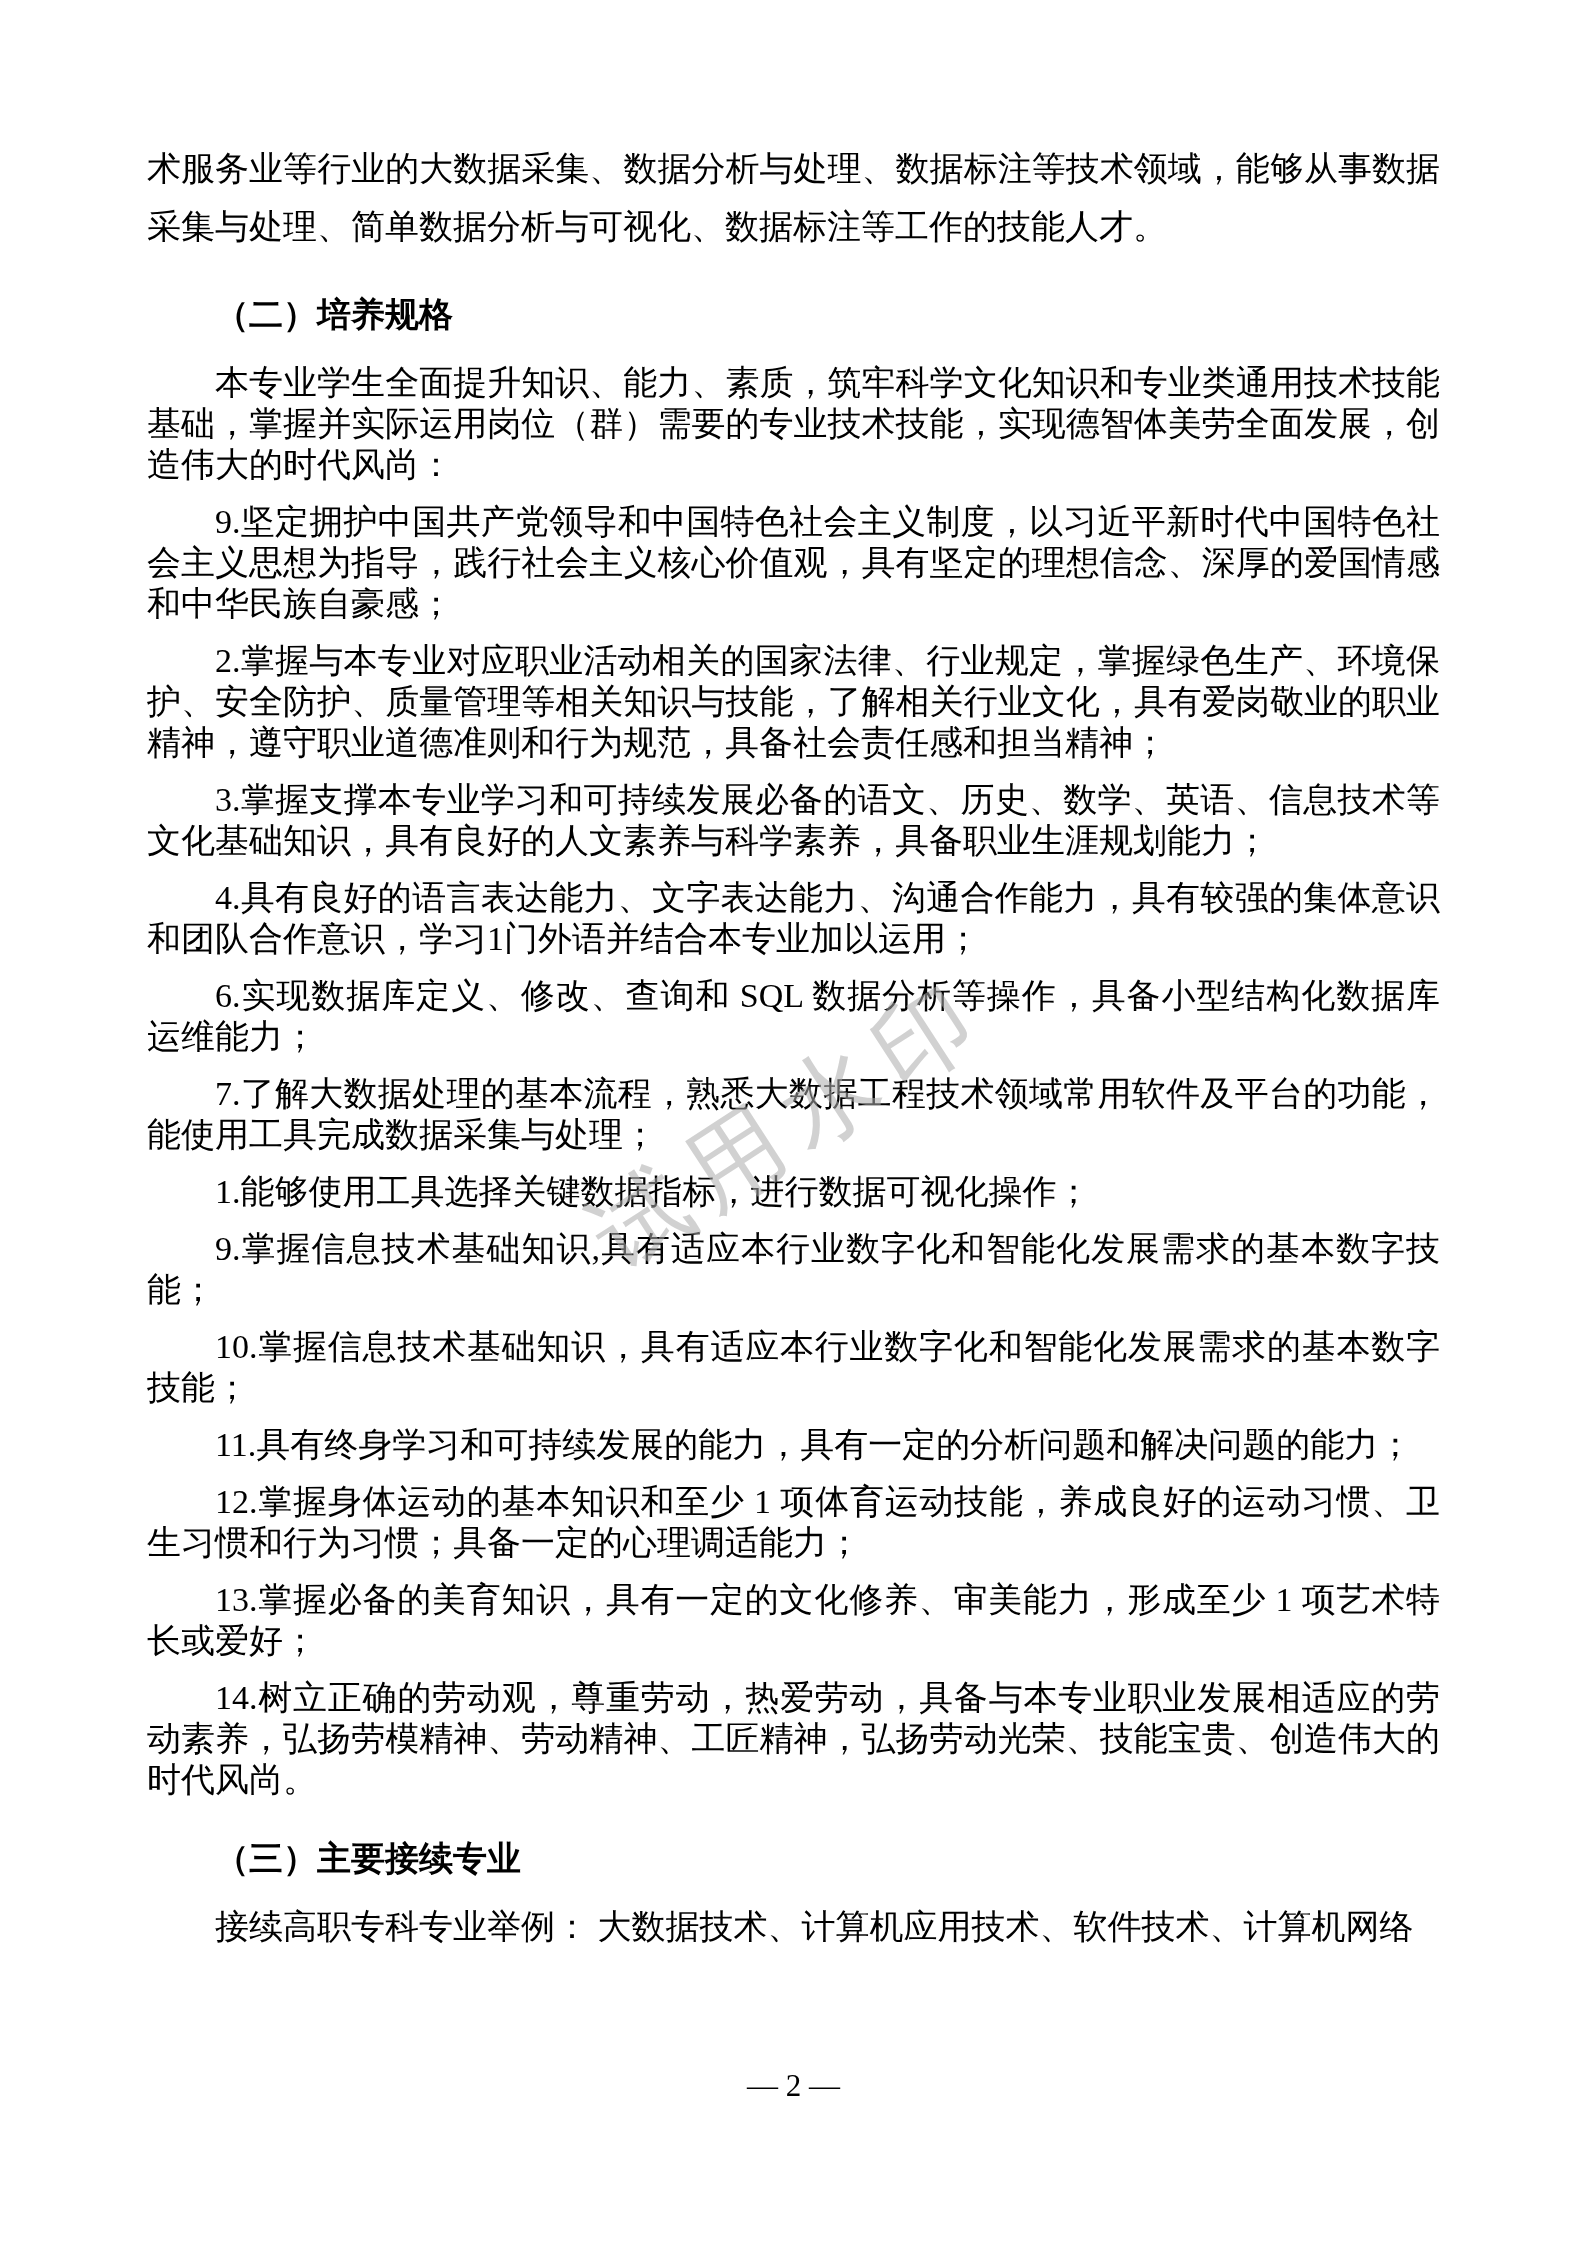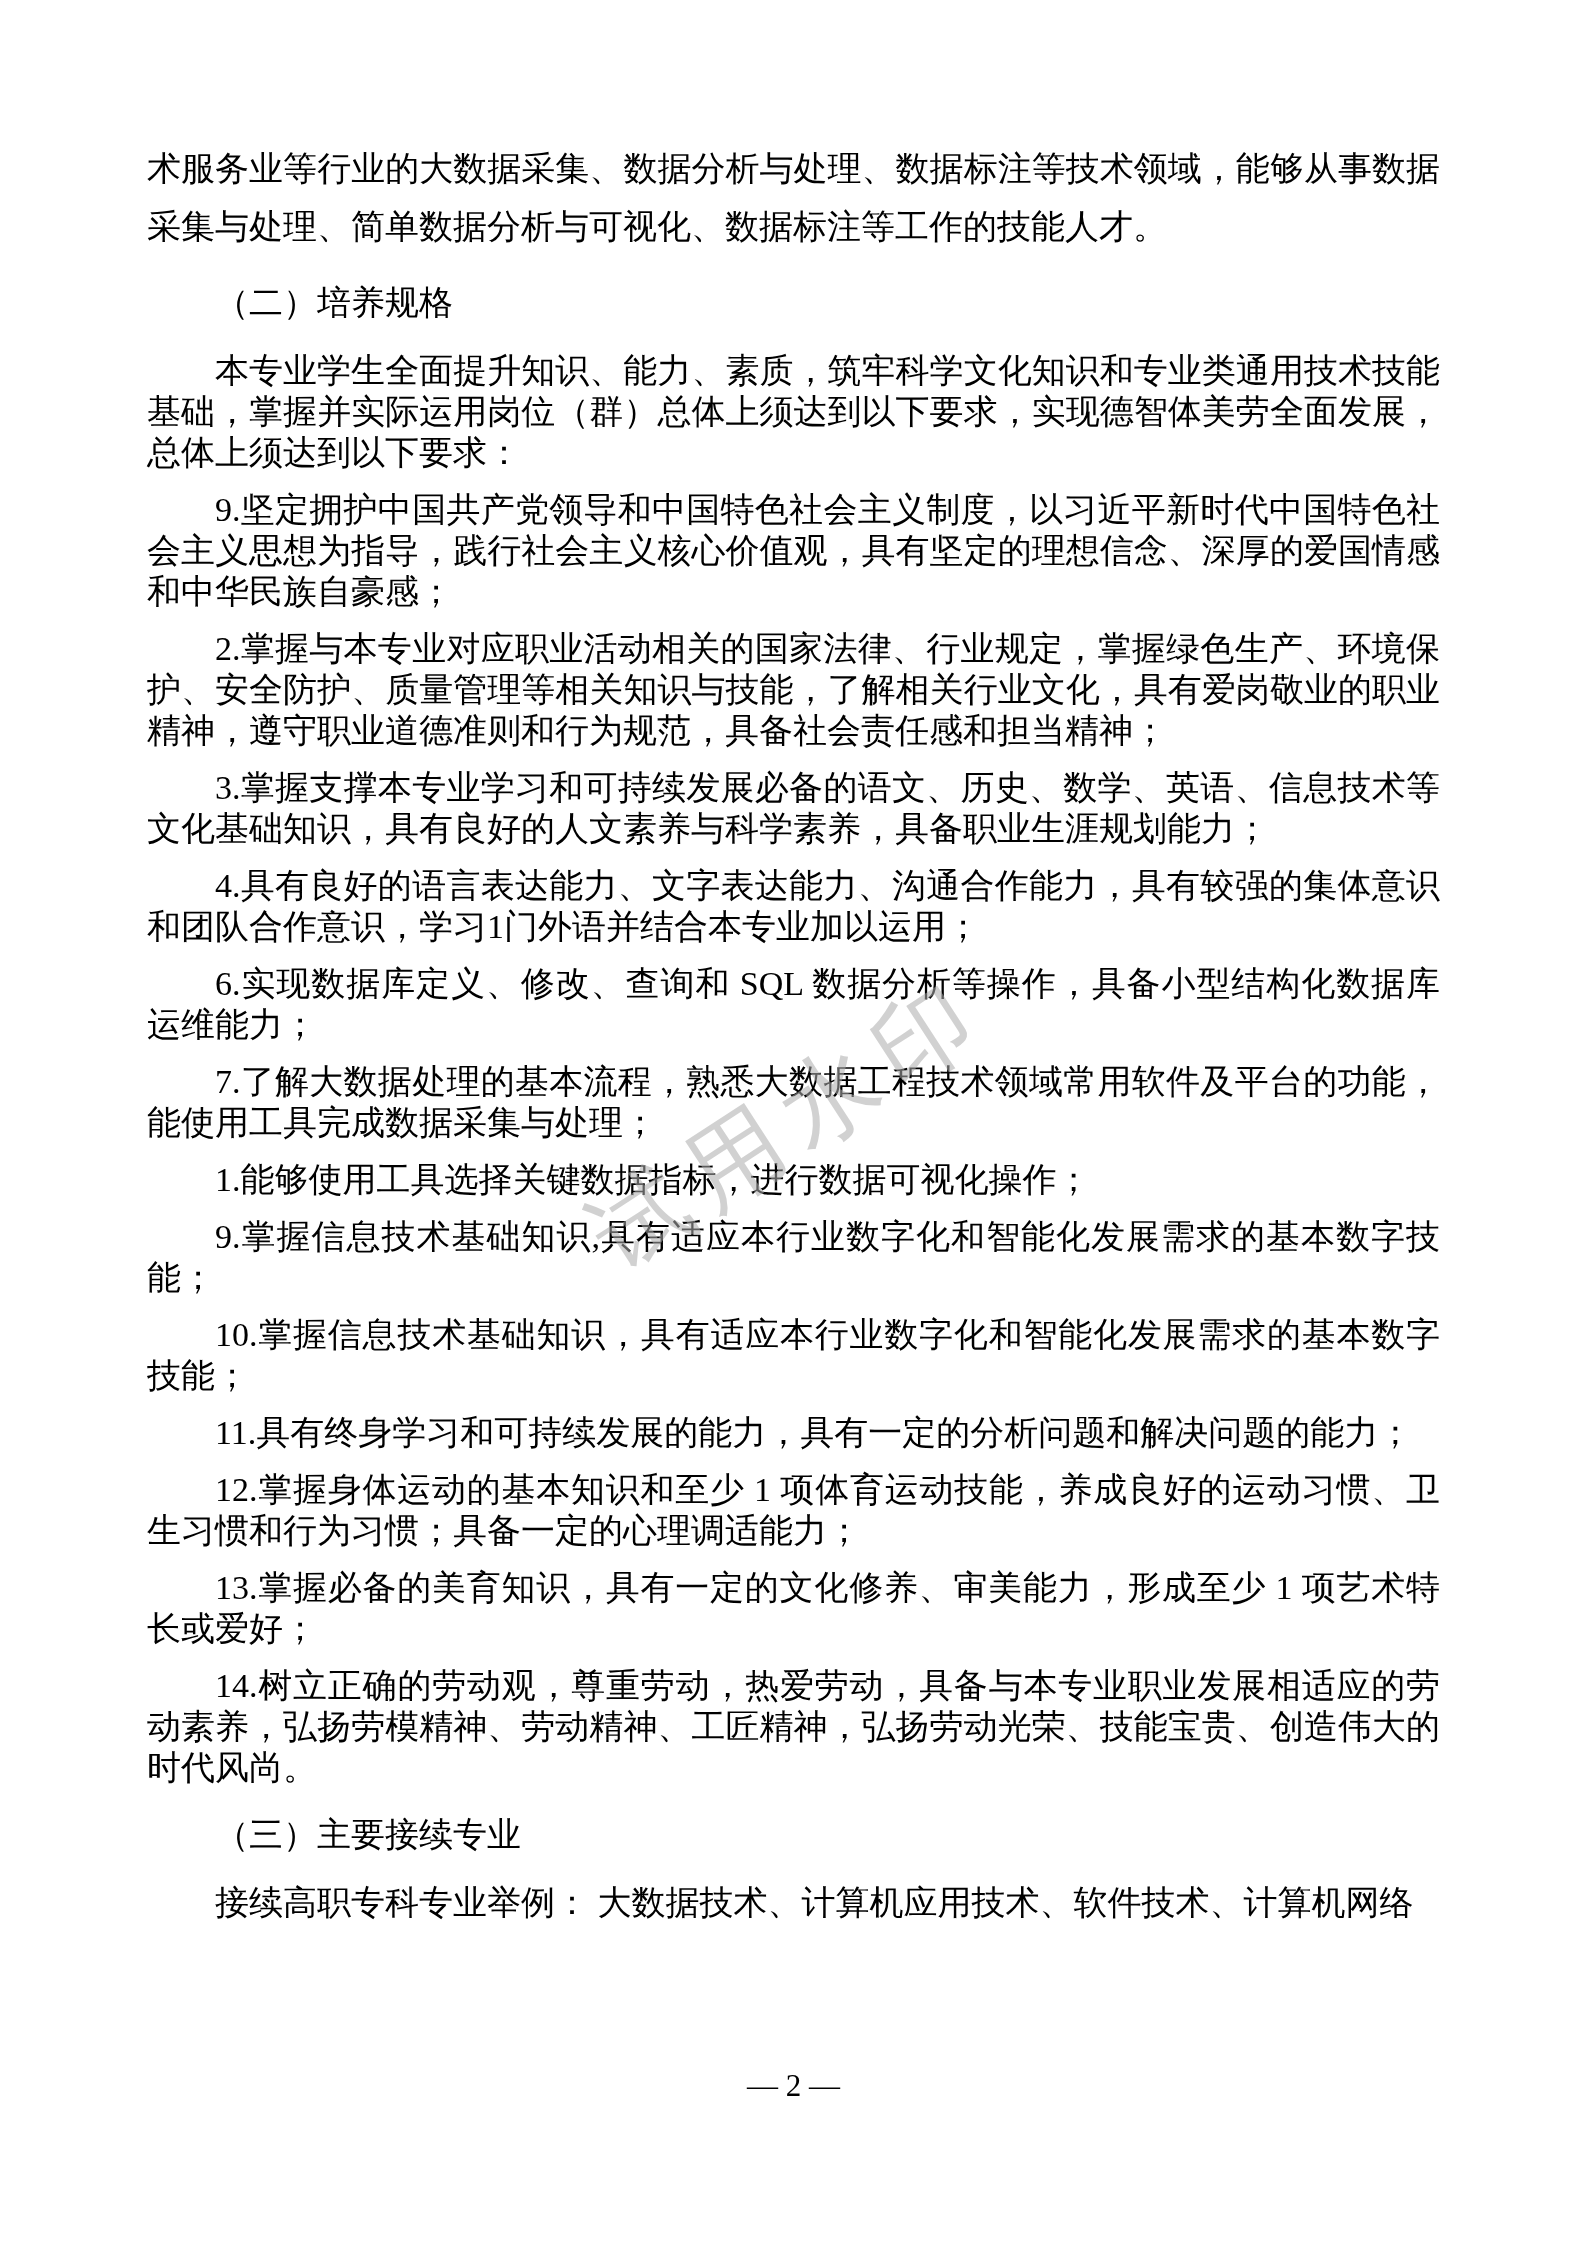--- a/index.html
+++ b/index.html
@@ -36,23 +36,23 @@
   .doc p.continuation {
     text-indent: 0;
     line-height: 58px;
     margin-bottom: 20px;
   }
   .doc p.last {
     margin-bottom: 0;
     font-family: Liberation Serif, serif;
   }
   .doc h3 {
-    margin: 24px 0 26px 0;
+    margin: 36px 0 26px 0;
     font-family: "Liberation Sans", "DejaVu Sans", sans-serif;
-    font-weight: 400;
+    font-weight: 700;
     font-size: 34px;
     line-height: 44px;
     text-indent: 2em;
   }
   .watermark {
     position: absolute;
     left: 790px;
     top: 1125px;
     transform: translate(-50%, -50%) rotate(-33deg);
     font-family: "Liberation Serif", "DejaVu Serif", serif;
@@ -76,21 +76,21 @@
     z-index: 1;
   }
 </style>
 </head>
 <body>
 
 <div class="page">
   <div class="doc">
     <p class="continuation">术服务业等行业的大数据采集、数据分析与处理、数据标注等技术领域，能够从事数据采集与处理、简单数据分析与可视化、数据标注等工作的技能人才。</p>
     <h3>（二）培养规格</h3>
-    <p>本专业学生全面提升知识、能力、素质，筑牢科学文化知识和专业类通用技术技能基础，掌握并实际运用岗位（群）总体上须达到以下要求，实现德智体美劳全面发展，总体上须达到以下要求：</p>
+    <p>本专业学生全面提升知识、能力、素质，筑牢科学文化知识和专业类通用技术技能基础，掌握并实际运用岗位（群）需要的专业技术技能，实现德智体美劳全面发展，创造伟大的时代风尚：</p>
     <p>9.坚定拥护中国共产党领导和中国特色社会主义制度，以习近平新时代中国特色社会主义思想为指导，践行社会主义核心价值观，具有坚定的理想信念、深厚的爱国情感和中华民族自豪感；</p>
     <p>2.掌握与本专业对应职业活动相关的国家法律、行业规定，掌握绿色生产、环境保护、安全防护、质量管理等相关知识与技能，了解相关行业文化，具有爱岗敬业的职业精神，遵守职业道德准则和行为规范，具备社会责任感和担当精神；</p>
     <p>3.掌握支撑本专业学习和可持续发展必备的语文、历史、数学、英语、信息技术等文化基础知识，具有良好的人文素养与科学素养，具备职业生涯规划能力；</p>
     <p>4.具有良好的语言表达能力、文字表达能力、沟通合作能力，具有较强的集体意识和团队合作意识，学习1门外语并结合本专业加以运用；</p>
     <p>6.实现数据库定义、修改、查询和 SQL 数据分析等操作，具备小型结构化数据库运维能力；</p>
     <p>7.了解大数据处理的基本流程，熟悉大数据工程技术领域常用软件及平台的功能，能使用工具完成数据采集与处理；</p>
     <p>1.能够使用工具选择关键数据指标，进行数据可视化操作；</p>
     <p>9.掌握信息技术基础知识,具有适应本行业数字化和智能化发展需求的基本数字技能；</p>
     <p>10.掌握信息技术基础知识，具有适应本行业数字化和智能化发展需求的基本数字技能；</p>
     <p>11.具有终身学习和可持续发展的能力，具有一定的分析问题和解决问题的能力；</p>

